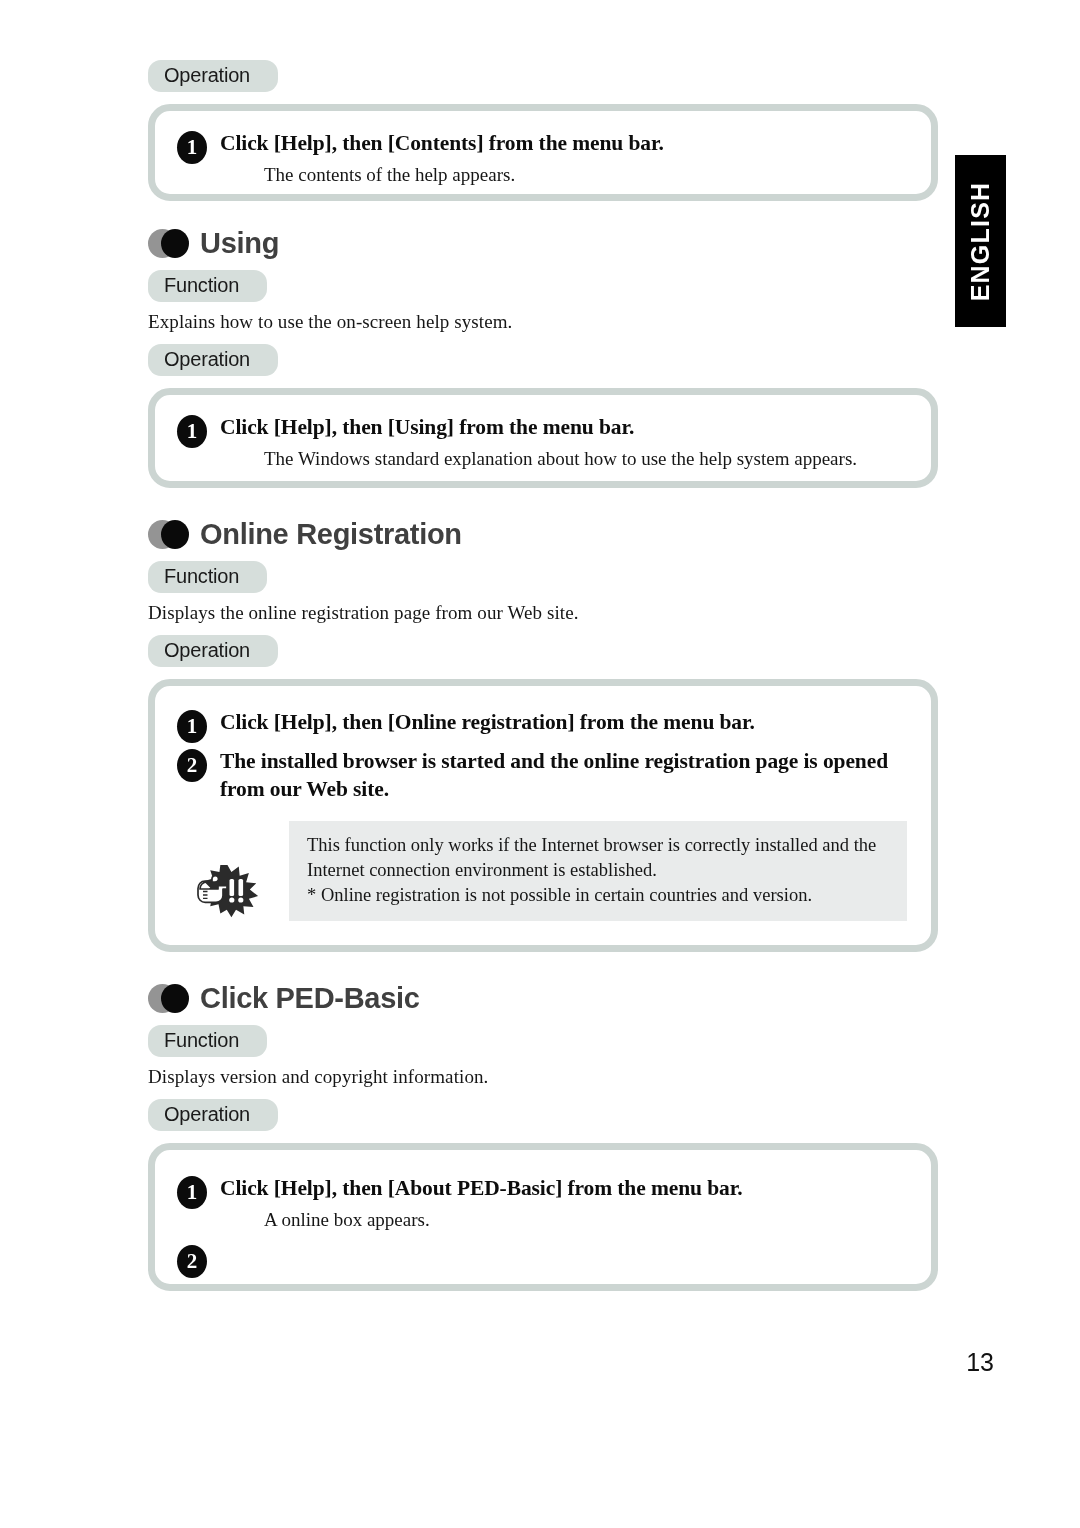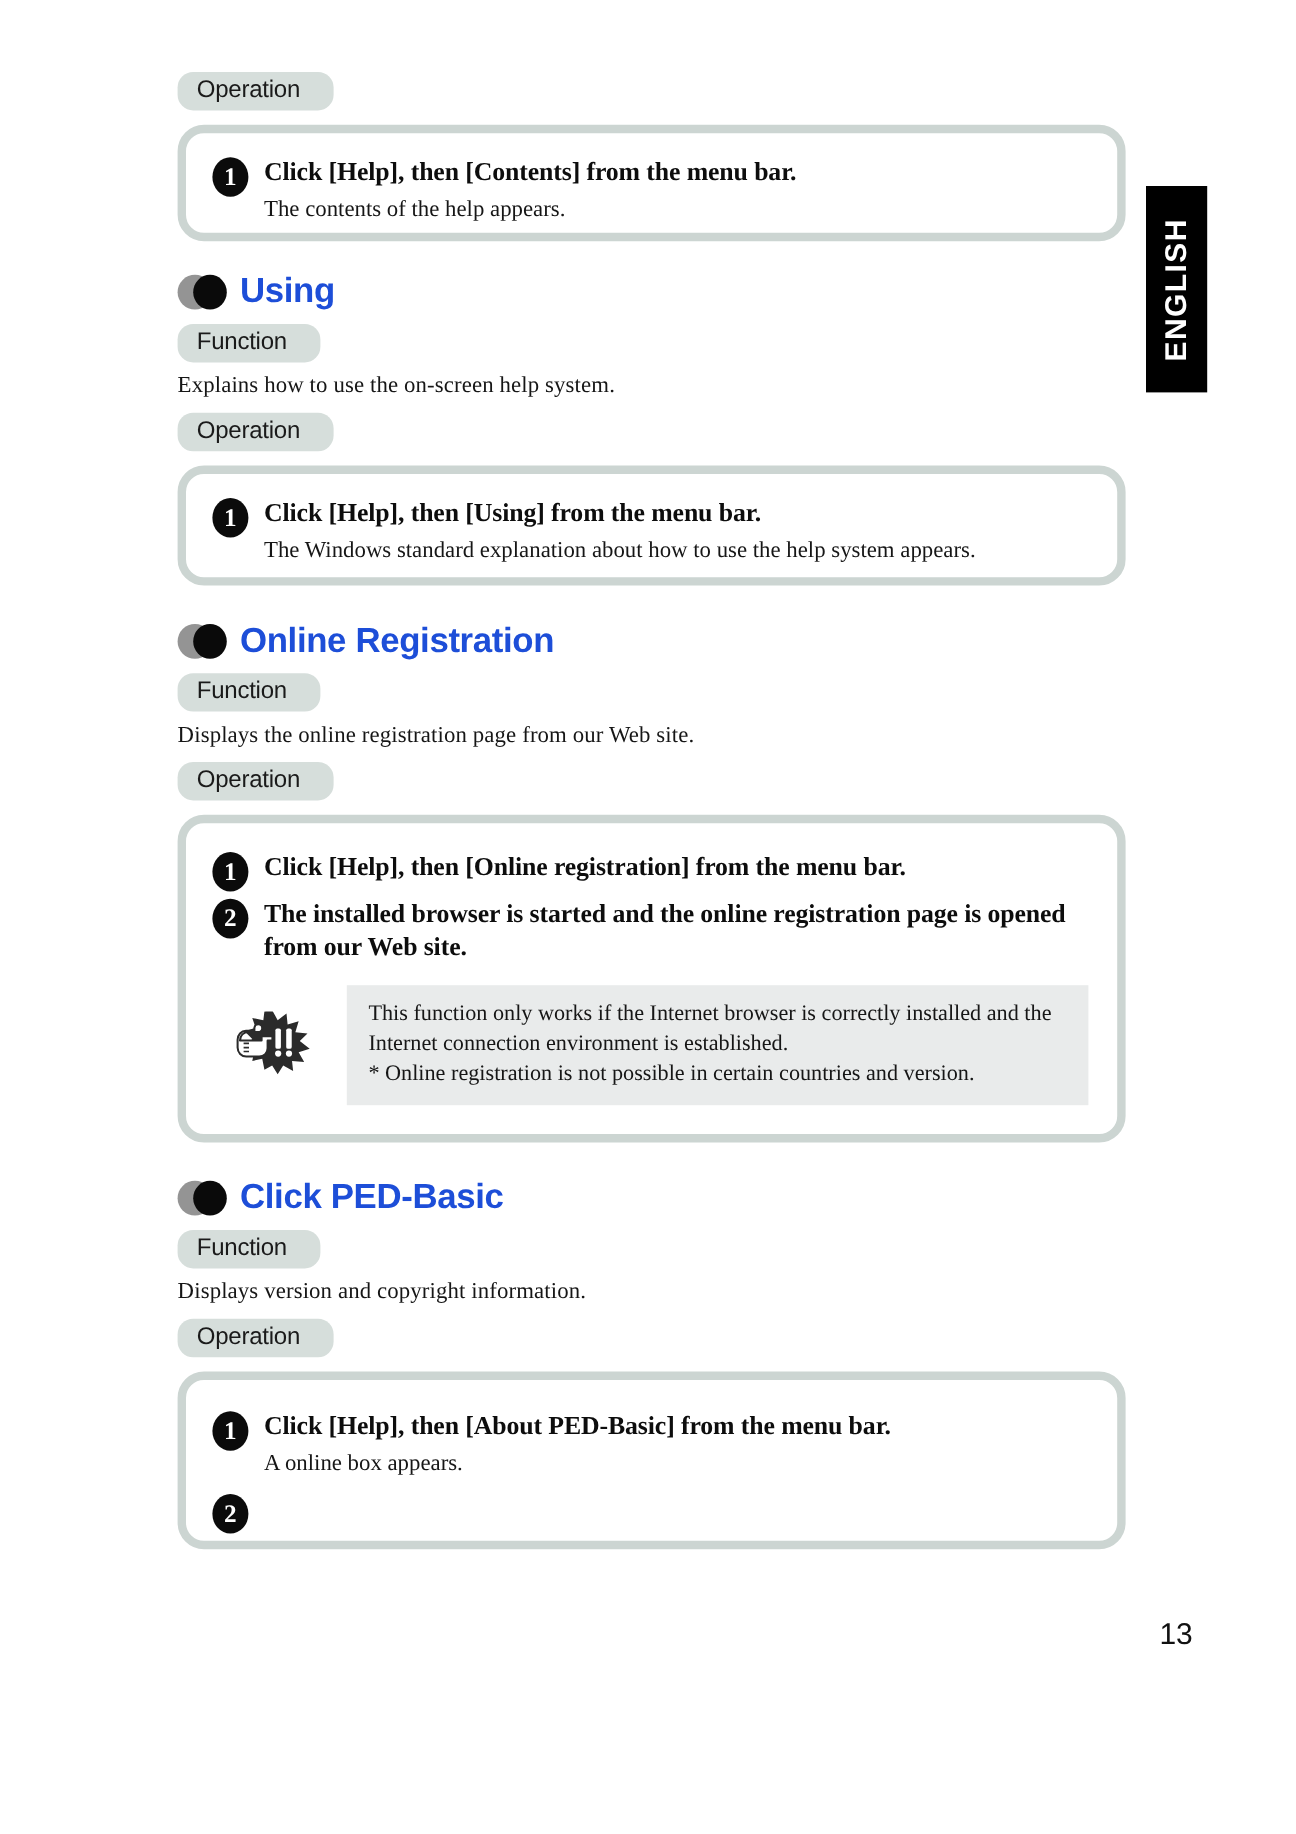--- a/index.html
+++ b/index.html
@@ -90,21 +90,21 @@
     left: 13px; top: 0;
     width: 28px; height: 29px;
     border-radius: 50%;
     background: #0a0a0a;
   }
   .section-title {
     font-family: "Liberation Sans", sans-serif;
     font-weight: bold;
     font-size: 29px;
     letter-spacing: -0.3px;
-    color: #1d4ed8;
+    color: #404040;
   }
 
   
   .func-text {
     font-family: "Liberation Serif", serif;
     font-size: 19px;
     line-height: 24px;
     color: #161616;
     letter-spacing: 0.1px;
   }
@@ -147,26 +147,27 @@
     line-height: 28px;
     color: #0d0d0d;
     letter-spacing: -0.1px;
   }
   .step-note {
     font-family: "Liberation Serif", serif;
     font-size: 19px;
     line-height: 26px;
     color: #161616;
     margin-top: 5px;
+    margin-left: 44px;
   }
 
   
   .note-row {
     display: flex;
-    align-items: center;
+    align-items: flex-end;
     gap: 0;
     margin-top: 18px;
   }
   .note-icon {
     flex: 0 0 auto;
     width: 112px;
     display: flex;
     align-items: center;
     justify-content: center;
   }

